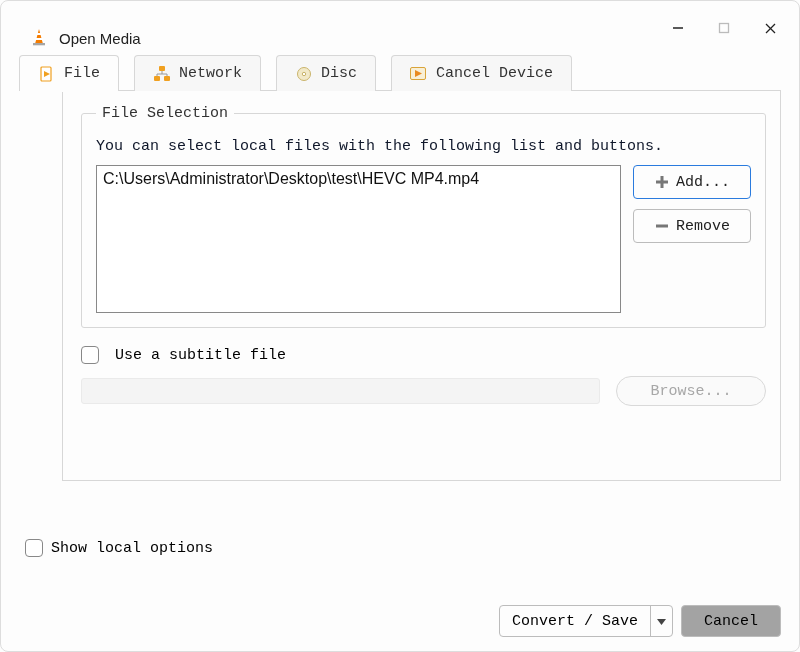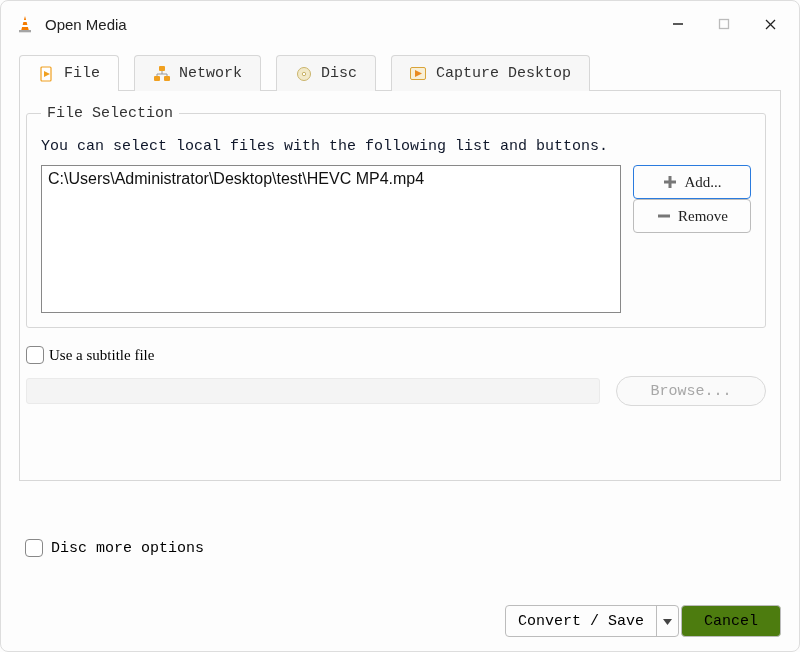--- a/index.html
+++ b/index.html
@@ -14,23 +14,23 @@
       width: 800px;
       height: 652px;
       overflow: hidden;
       border: 1px solid #ddd;
       border-radius: 8px;
       position: relative;
     }
     
     .titlebar {
       display: flex;
-      align-items: center;
+      align-items: flex-end;
       height: 46px;
-      padding: 0 6px 0 14px;
+      padding: 0 6px 0 28px;
     }
     .titlebar .app-icon {
       width: 20px;
       height: 20px;
       margin-right: 10px;
     }
     .titlebar .title {
       flex: 1;
       font-size: 15px;
       color: #222;
@@ -91,22 +91,23 @@
     .tab .ticon {
       width: 18px;
       height: 18px;
       display: flex;
       align-items: center;
       justify-content: center;
     }
     .tabpanel {
       border: 1px solid #d7d7d7;
       border-top: none;
-      padding: 14px 14px 14px 6px;
+      padding: 14px 14px 14px 18px;
       min-height: 390px;
+      margin-left: 43px;
     }
     
     fieldset {
       border: 1px solid #d7d7d7;
       border-radius: 3px;
       padding: 10px 14px 14px 14px;
       margin-top: 0;
     }
     legend {
       padding: 0 6px;
@@ -129,22 +130,22 @@
       background: #fff;
       padding: 4px 6px;
       font-family: "Segoe UI", Arial, sans-serif;
       font-size: 16px;
       color: #111;
       overflow: auto;
     }
     .file-btns {
       display: flex;
       flex-direction: column;
+      gap: 10px;
       width: 118px;
-      font-family: Liberation Serif, serif;
     }
     .btn {
       display: flex;
       align-items: center;
       justify-content: center;
       height: 34px;
       border: 1px solid #bcbcbc;
       background: #fdfdfd;
       border-radius: 4px;
       font-size: 15px;
@@ -156,24 +157,23 @@
       border: 1.5px solid #2a7bde;
     }
     .btn .bicon {
       width: 16px; height: 16px;
       display:flex; align-items:center; justify-content:center;
     }
     
     .checkrow {
       display: flex;
       align-items: center;
-      gap: 5px;
+      gap: 16px;
       margin-top: 18px;
       font-size: 15px;
-      font-family: Liberation Serif, serif;
     }
     .chk {
       width: 18px;
       height: 18px;
       border: 1.5px solid #888;
       border-radius: 4px;
       background: #fff;
     }
     .subtitle-input-row {
       display: flex;
@@ -204,21 +204,21 @@
       align-items: center;
       gap: 8px;
       margin: 58px 0 0 6px;
       font-size: 15px;
     }
     .footer {
       position: absolute;
       bottom: 14px;
       right: 18px;
       display: flex;
-      gap: 2px;
+      gap: 8px;
       align-items: center;
     }
     .splitbtn {
       display: flex;
       border: 1px solid #bcbcbc;
       border-radius: 4px;
       overflow: hidden;
       height: 32px;
       background: #fdfdfd;
     }
@@ -232,21 +232,21 @@
       border-left: 1px solid #bcbcbc;
       display:flex; align-items:center; justify-content:center;
     }
     .cancel-btn {
       width: 100px;
       height: 32px;
       border: 1px solid #bcbcbc;
       border-radius: 4px;
       display:flex; align-items:center; justify-content:center;
       font-size: 15px;
-      background: #4d7c0f;
+      background: #a3a3a3;
     }
   </style>
 </head>
 <body>
 
 <div class="titlebar">
   <span class="app-icon">
     <svg viewBox="0 0 20 20" width="20" height="20">
       <polygon points="10,2 14,17 6,17" fill="#f57c00"></polygon>
       <rect x="7.2" y="6" width="5.6" height="2" fill="#fff"></rect>
@@ -310,21 +310,21 @@
       </span>
       <span>Disc</span>
     </div>
     <div class="tab">
       <span class="ticon">
         <svg width="18" height="14">
             <rect x="0.5" y="0.5" width="15" height="12" rx="1.5" fill="#f8efd6" stroke="#d9a43a" stroke-width="1"></rect>
             <polygon points="5,3 12,6.5 5,10" fill="#e98a1f"></polygon>
           </svg>
       </span>
-      <span>Capture Desktop</span>
+      <span>Cancel Device</span>
     </div>
   </div>
 
   <div class="tabpanel">
     <fieldset>
       <legend>File Selection</legend>
       <div class="desc">You can select local files with the following list and buttons.</div>
       <div class="file-row">
         <div class="filelist">
           <div>C:\Users\Administrator\Desktop\test\HEVC MP4.mp4</div>
@@ -359,21 +359,21 @@
     <div class="subtitle-input-row">
       <div class="subtitle-input"></div>
       <div class="browse-btn">
         <span>Browse...</span>
       </div>
     </div>
   </div>
 
   <div class="bottom-options">
     <div class="chk"></div>
-    <span>Disc more options</span>
+    <span>Show local options</span>
   </div>
 </div>
 
 <div class="footer">
   <div class="splitbtn">
     <div class="main">Convert / Save</div>
     <div class="drop">
       <span>
         <svg width="9" height="6">
             <polygon points="0,0 9,0 4.5,6" fill="#444"></polygon>

